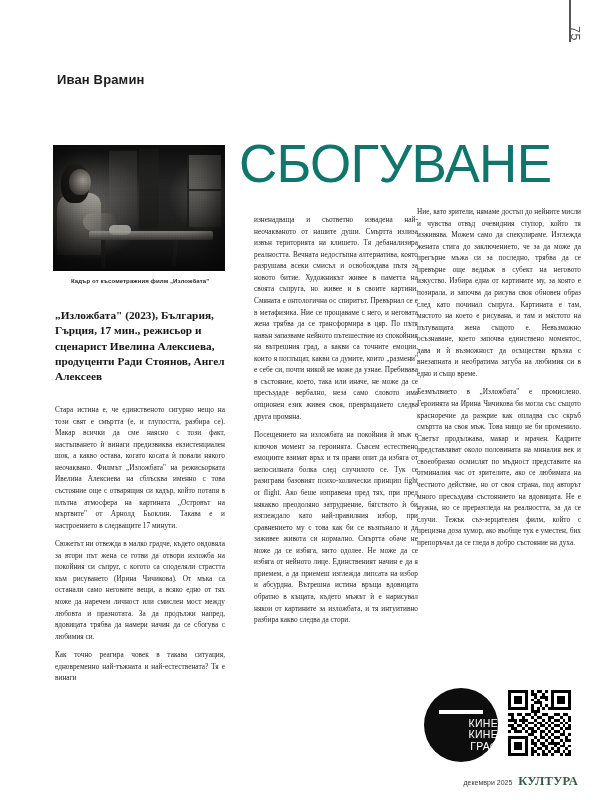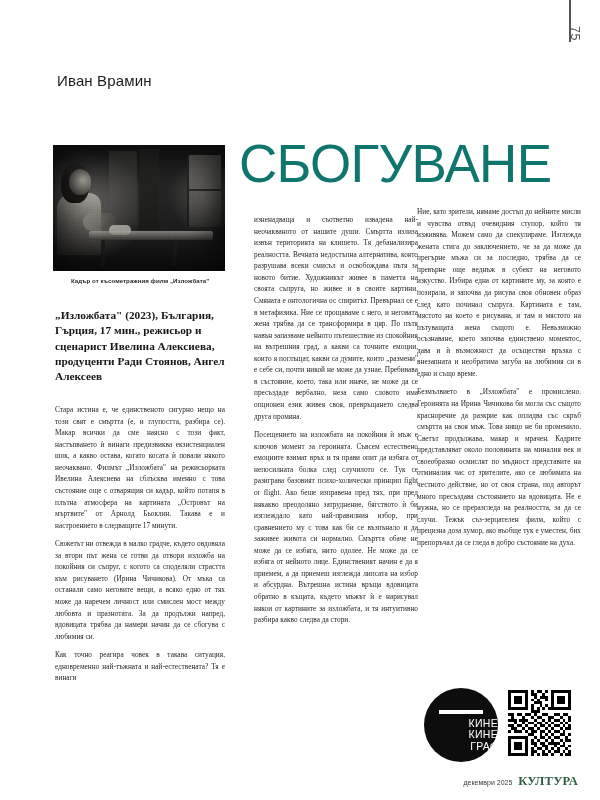--- a/index.html
+++ b/index.html
@@ -46,22 +46,22 @@
     transform: rotate(90deg);
     transform-origin: 6px 10px;
     font-family: "Liberation Sans", sans-serif;
   }
 
   
   .byline {
     position: absolute;
     left: 57px;
     top: 72px;
-    font-size: 15px;
-    font-weight: normal;
+    font-size: 13px;
+    font-weight: bold;
     letter-spacing: .15px;
     color: #1d1d1d;
   }
 
   
   .headline {
     position: absolute;
     left: 239px;
     top: 139px;
     font-size: 53px;

